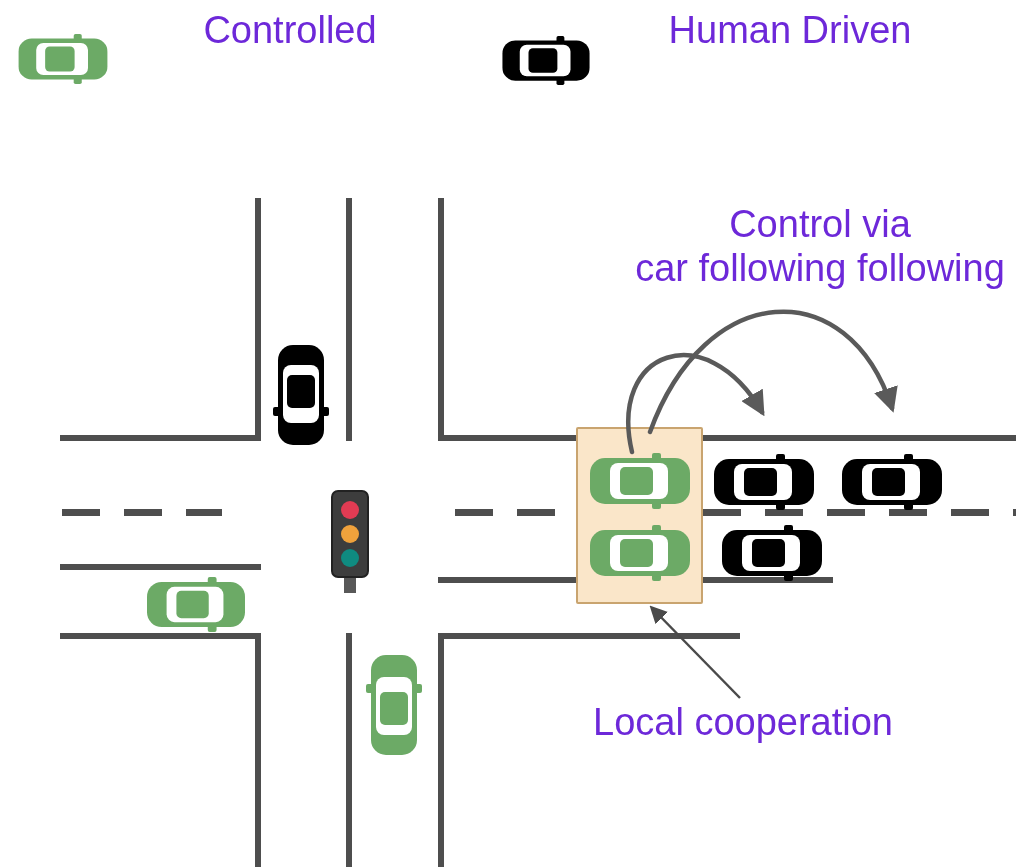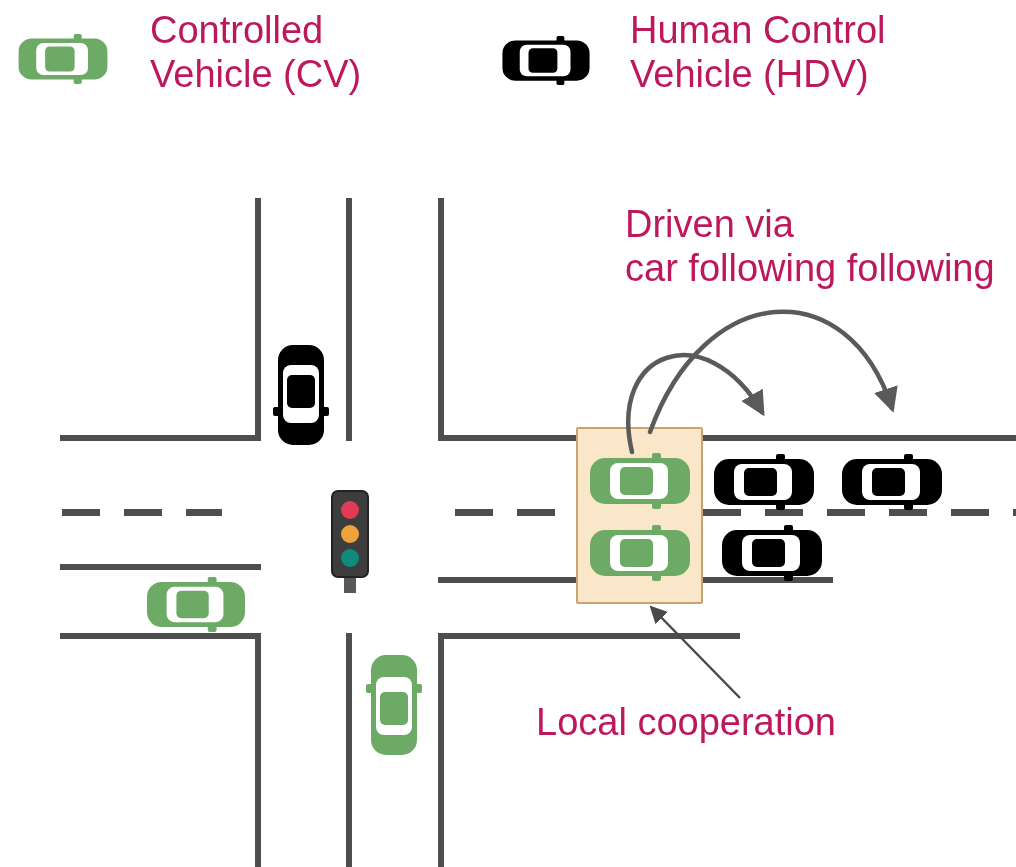--- a/index.html
+++ b/index.html
@@ -53,21 +53,21 @@
   .bulb.amber { background: var(--signal-amber, #f0a23c); }
   .bulb.green { background: var(--signal-green, #0f8b80); }
 
   
   .arrows { position: absolute; left: 0; top: 0; z-index: 4; pointer-events: none; }
   .arc  { fill: none; stroke: var(--arrow, #5a5a5a); stroke-width: 4.5; stroke-linecap: round; }
   .thin { fill: none; stroke: #4a4a4a; stroke-width: 2.5; }
 
   
   .txt {
-    position: absolute; text-align: left; color: #be185d;
+    position: absolute; text-align: center; color: #6d28d9;
     font-size: 38px; line-height: 1.16; z-index: 5; white-space: nowrap;
   }
 </style>
 </head>
 <body>
 
 <svg width="0" height="0" style="position:absolute" aria-hidden="true">
   <defs>
     <symbol id="car-top" viewBox="0 0 100 56">
       <rect x="62" y="0" width="9" height="8" rx="2" fill="currentColor"></rect>
@@ -79,29 +79,27 @@
   </defs>
 </svg>
 
 <div id="canvas">
 
   <svg class="car cv" style="left:18px; top:34px;" width="90" height="50" viewBox="0 0 100 56">
       <use href="#car-top"></use>
     </svg>
   <div class="txt" style="left:150px; top:8px; width:280px;">
     <div>Controlled</div>
-    <div>Vehicle (CV)</div>
   </div>
 
   <svg class="car hdv" style="left:502px; top:36px;" width="88" height="49" viewBox="0 0 100 56">
       <use href="#car-top"></use>
     </svg>
   <div class="txt" style="left:630px; top:8px; width:320px;">
-    <div>Human Control</div>
-    <div>Vehicle (HDV)</div>
+    <div>Human Driven</div>
   </div>
 
   <div class="rl" style="left:255px; top:198px; width:6px; height:243px;"></div>
   <div class="rl" style="left:346px; top:198px; width:6px; height:243px;"></div>
   <div class="rl" style="left:438px; top:198px; width:6px; height:243px;"></div>
 
   <div class="rl" style="left:255px; top:633px; width:6px; height:234px;"></div>
   <div class="rl" style="left:346px; top:633px; width:6px; height:234px;"></div>
   <div class="rl" style="left:438px; top:633px; width:6px; height:234px;"></div>
 
@@ -161,20 +159,20 @@
       <marker id="ah-s" viewBox="0 0 10 10" refX="8" refY="5" markerWidth="7" markerHeight="7" orient="auto-start-reverse">
         <path d="M 0 0 L 10 5 L 0 10 z" style="fill: #4a4a4a"></path>
       </marker>
     </defs>
     <path class="arc" d="M 632 452 C 608 350, 706 316, 762 412" marker-end="url(#ah)"></path>
     <path class="arc" d="M 650 432 C 705 280, 848 272, 892 408" marker-end="url(#ah)"></path>
     <path class="thin" d="M 740 698 L 652 608" marker-end="url(#ah-s)"></path>
   </svg>
 
   <div class="txt" style="left:625px; top:202px; width:390px;">
-    <div>Driven via</div>
+    <div>Control via</div>
     <div>car following following</div>
   </div>
-  <div class="txt" style="left:536px; top:700px; width:374px;">
+  <div class="txt" style="left:556px; top:700px; width:374px;">
     <div>Local cooperation</div>
   </div>
 
 </div>
 
 </body></html>

